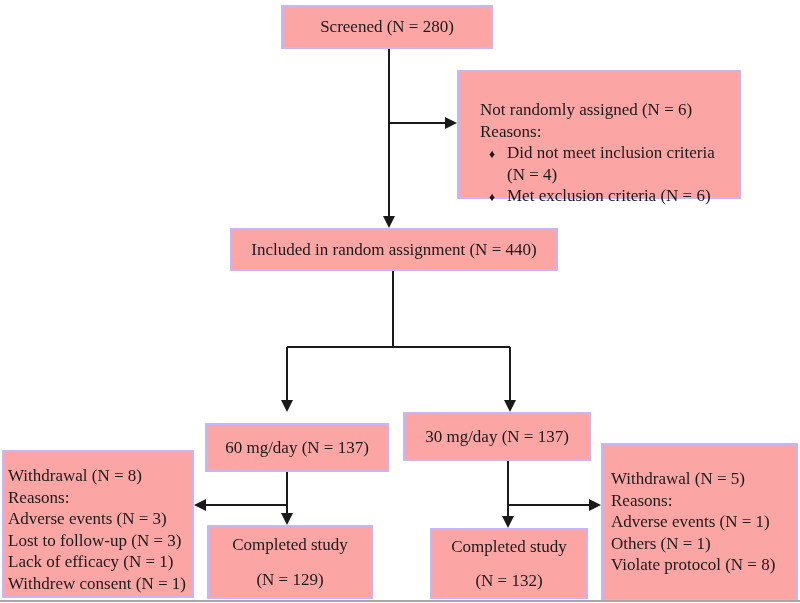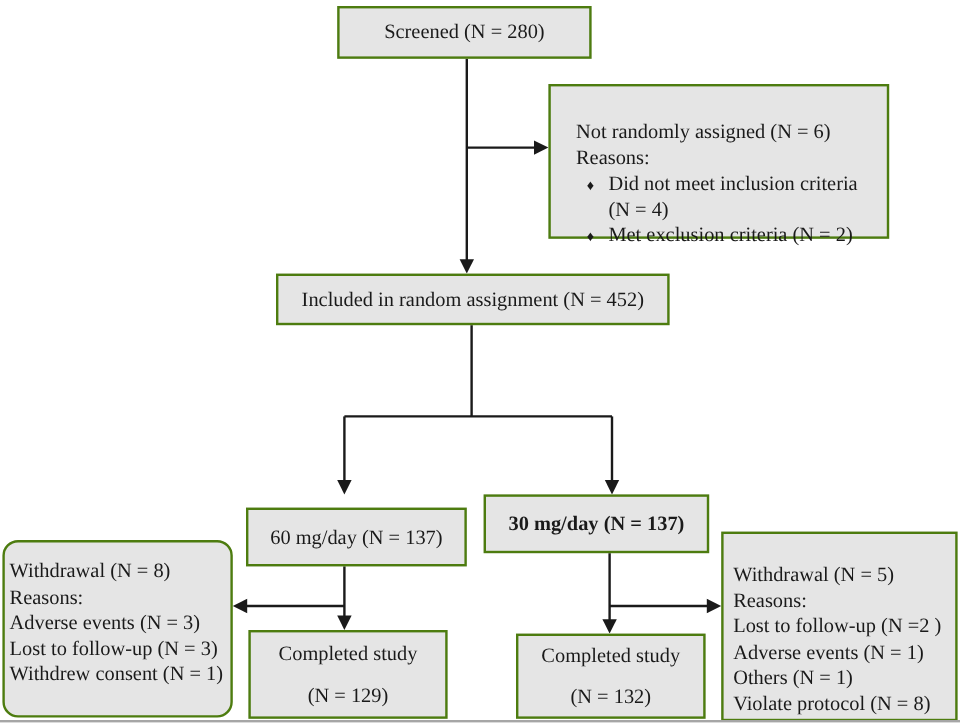--- a/index.html
+++ b/index.html
@@ -8,39 +8,39 @@
     width:800px;height:603px;
     background:#ffffff;
     font-family:"Liberation Serif","DejaVu Serif",serif;
     color:#1a1a1a;
     font-size:17px;
     overflow:hidden;
   }
   .connectors{position:absolute;left:0;top:0;width:800px;height:603px;}
   .box{
     position:absolute;
-    border:2px solid #4d7c0f;
-    background:#e5e5e5;
+    border:2px solid #c4b5fd;
+    background:#fca5a5;
     box-sizing:border-box;
     line-height:21.5px;
   }
   .center{
     display:flex;
     align-items:center;
     justify-content:center;
     text-align:center;
   }
   #screened{left:281px;top:5px;width:212px;height:44px;}
   #not-assigned{left:457px;top:70px;width:284px;height:129px;padding:27px 16px 0 21px;}
   #included{left:230px;top:228px;width:328px;height:43px;}
   #arm60{left:205px;top:412px;width:184px;height:49px;margin-top:11px;}
-  #arm30{left:403px;top:412px;width:188px;height:49px;font-weight:bold;}
+  #arm30{left:403px;top:412px;width:188px;height:49px;}
   #completed60{left:207px;top:525px;width:166px;height:74px;flex-direction:column;gap:13px;}
   #completed30{left:430px;top:528px;width:158px;height:71px;flex-direction:column;gap:13px;}
-  #withdraw60{left:2px;top:450px;width:192px;height:148px;padding:13px 1px 0 4px;border-radius:13px;}
+  #withdraw60{left:2px;top:450px;width:192px;height:148px;padding:13px 1px 0 4px;}
   #withdraw30{left:601px;top:443px;width:197px;height:158px;padding:23px 1px 0 8px;}
   .bullet-row{display:flex;align-items:baseline;}
   .diamond{
     display:inline-block;
     width:18px;
     margin-left:9px;
     font-size:12px;
     flex:0 0 18px;
   }
   .bottom-rule{
@@ -90,48 +90,48 @@
 
   <div class="box" id="not-assigned">
     <div>Not randomly assigned (N = 6)</div>
     <div>Reasons:</div>
     <div class="bullet-row">
       <span class="diamond">♦</span>
       <span>Did not meet inclusion criteria (N = 4)</span>
     </div>
     <div class="bullet-row">
       <span class="diamond">♦</span>
-      <span>Met exclusion criteria (N = 2)</span>
+      <span>Met exclusion criteria (N = 6)</span>
     </div>
   </div>
 
   <div class="box center" id="included">
-    <span>Included in random assignment (N = 452)</span>
+    <span>Included in random assignment (N = 440)</span>
   </div>
 
   <div class="box center" id="arm60">
     <span>60 mg/day (N = 137)</span>
   </div>
 
   <div class="box center" id="arm30">
     <span>30 mg/day (N = 137)</span>
   </div>
 
   <div class="box" id="withdraw60">
     <div>Withdrawal (N = 8)</div>
     <div>Reasons:</div>
     <div>Adverse events (N = 3)</div>
     <div>Lost to follow-up (N = 3)</div>
+    <div>Lack of efficacy (N = 1)</div>
     <div>Withdrew consent (N = 1)</div>
   </div>
 
   <div class="box" id="withdraw30">
     <div>Withdrawal (N = 5)</div>
     <div>Reasons:</div>
-    <div>Lost to follow-up (N =2 )</div>
     <div>Adverse events (N = 1)</div>
     <div>Others (N = 1)</div>
     <div>Violate protocol (N = 8)</div>
   </div>
 
   <div class="box center" id="completed60">
     <div>Completed study</div>
     <div>(N = 129)</div>
   </div>
 

